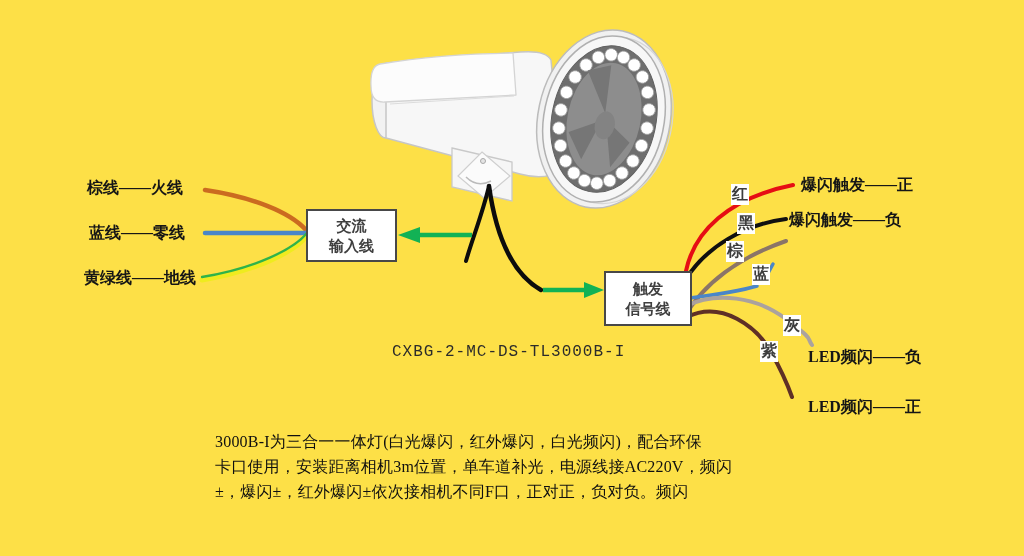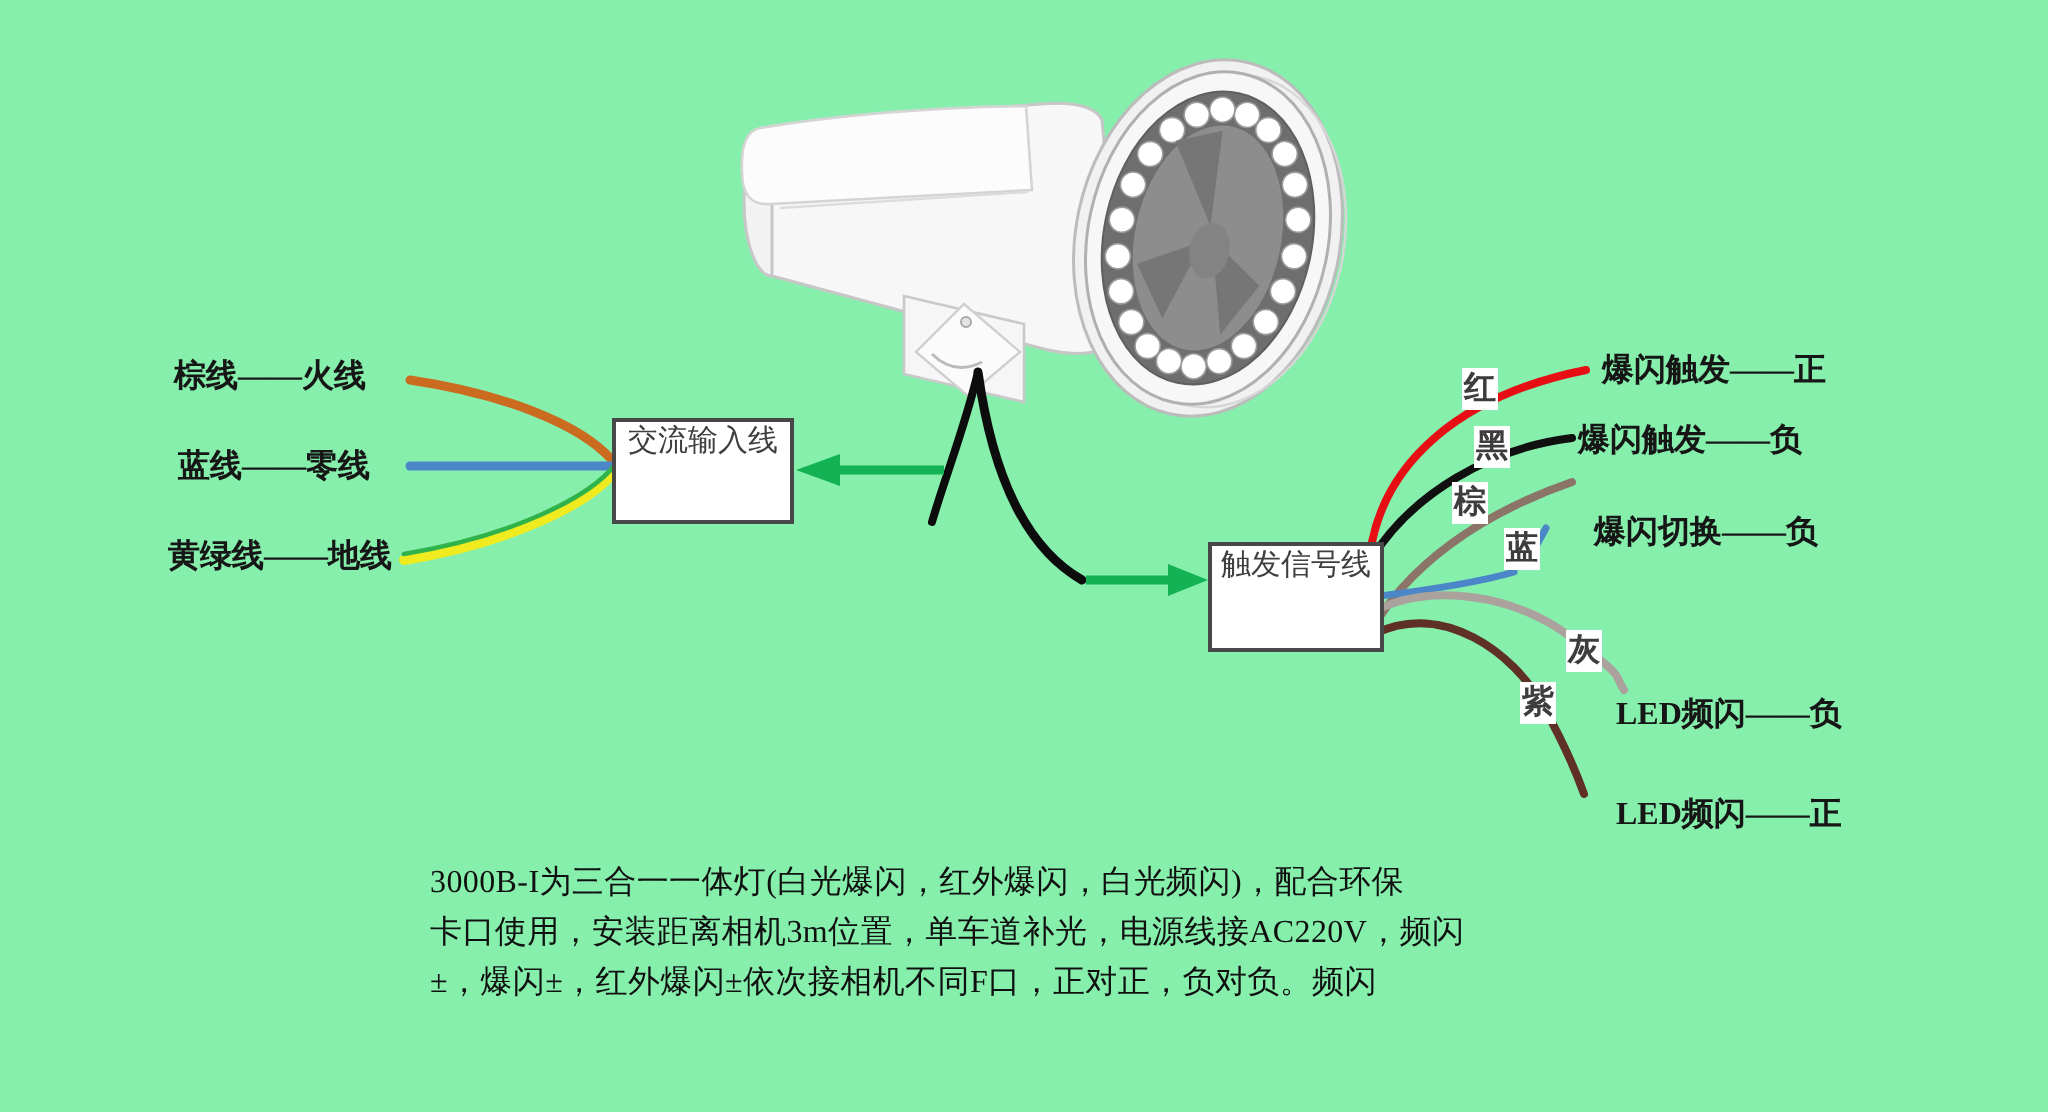--- a/index.html
+++ b/index.html
@@ -1,25 +1,25 @@
 <!DOCTYPE html>
 <html><head>
 <meta charset="utf-8">
 <style>
   html,body{margin:0;padding:0;background:#fff;}
-  #stage{position:relative;width:1024px;height:556px;background:#86efac;overflow:hidden;
+  #stage{position:relative;width:1024px;height:556px;background:#fde047;overflow:hidden;
          font-family:"Liberation Serif",serif;}
   #wiring-svg{position:absolute;left:0;top:0;}
   .lbl{position:absolute;font-weight:bold;font-size:16px;color:#161616;white-space:nowrap;
        font-family:"Liberation Serif",serif;}
   .wire-name{position:absolute;font-weight:600;font-size:16px;color:#3d3d3d;white-space:nowrap;
        background:#fff;padding:0 1px;font-family:"Liberation Serif",serif;}
-  .cbox{position:absolute;border:2px solid #484848;background:#fff;display:flex;flex-direction:row;
+  .cbox{position:absolute;border:2px solid #484848;background:#fff;display:flex;flex-direction:column;
         justify-content:center;text-align:center;font-size:15px;line-height:20px;color:#3f3f3f;
-        font-weight:400;font-family:"Liberation Serif",serif;}
+        font-weight:700;font-family:"Liberation Serif",serif;}
   .model-black{position:absolute;left:392px;top:343px;font-family:"Liberation Mono",monospace;
         font-size:16px;letter-spacing:1px;color:#2b2b2b;white-space:nowrap;}
   .model-red{position:absolute;left:394px;top:378px;font-family:"Liberation Sans",sans-serif;
         font-size:22px;letter-spacing:.5px;white-space:nowrap;}
   .desc{position:absolute;left:215px;top:429px;font-size:16px;line-height:25px;color:#101010;
         letter-spacing:.2px;white-space:nowrap;font-family:"Liberation Serif",serif;}
 </style>
 </head>
 <body>
 
@@ -126,24 +126,24 @@
 
   <div class="wire-name" style="left:731px;top:184px">红</div>
   <div class="wire-name" style="left:737px;top:213px">黑</div>
   <div class="wire-name" style="left:726px;top:241px">棕</div>
   <div class="wire-name" style="left:752px;top:264px">蓝</div>
   <div class="wire-name" style="left:783px;top:315px">灰</div>
   <div class="wire-name" style="left:760px;top:341px">紫</div>
 
   <div class="lbl" style="left:789px;top:210px">爆闪触发——负</div>
   <div class="lbl" style="left:801px;top:175px">爆闪触发——正</div>
-  <div class="lbl" style="left:797px;top:256px">爆闪切换——负</div>
   <div class="lbl" style="left:808px;top:347px">LED频闪——负</div>
   <div class="lbl" style="left:808px;top:397px">LED频闪——正</div>
 
+  <div class="model-black">CXBG-2-MC-DS-TL3000B-I</div>
 
   <div class="desc">
     <div>3000B-I为三合一一体灯(白光爆闪，红外爆闪，白光频闪)，配合环保</div>
     <div>卡口使用，安装距离相机3m位置，单车道补光，电源线接AC220V，频闪</div>
     <div>±，爆闪±，红外爆闪±依次接相机不同F口，正对正，负对负。频闪</div>
   </div>
 
 </div>
 
 </body></html>

